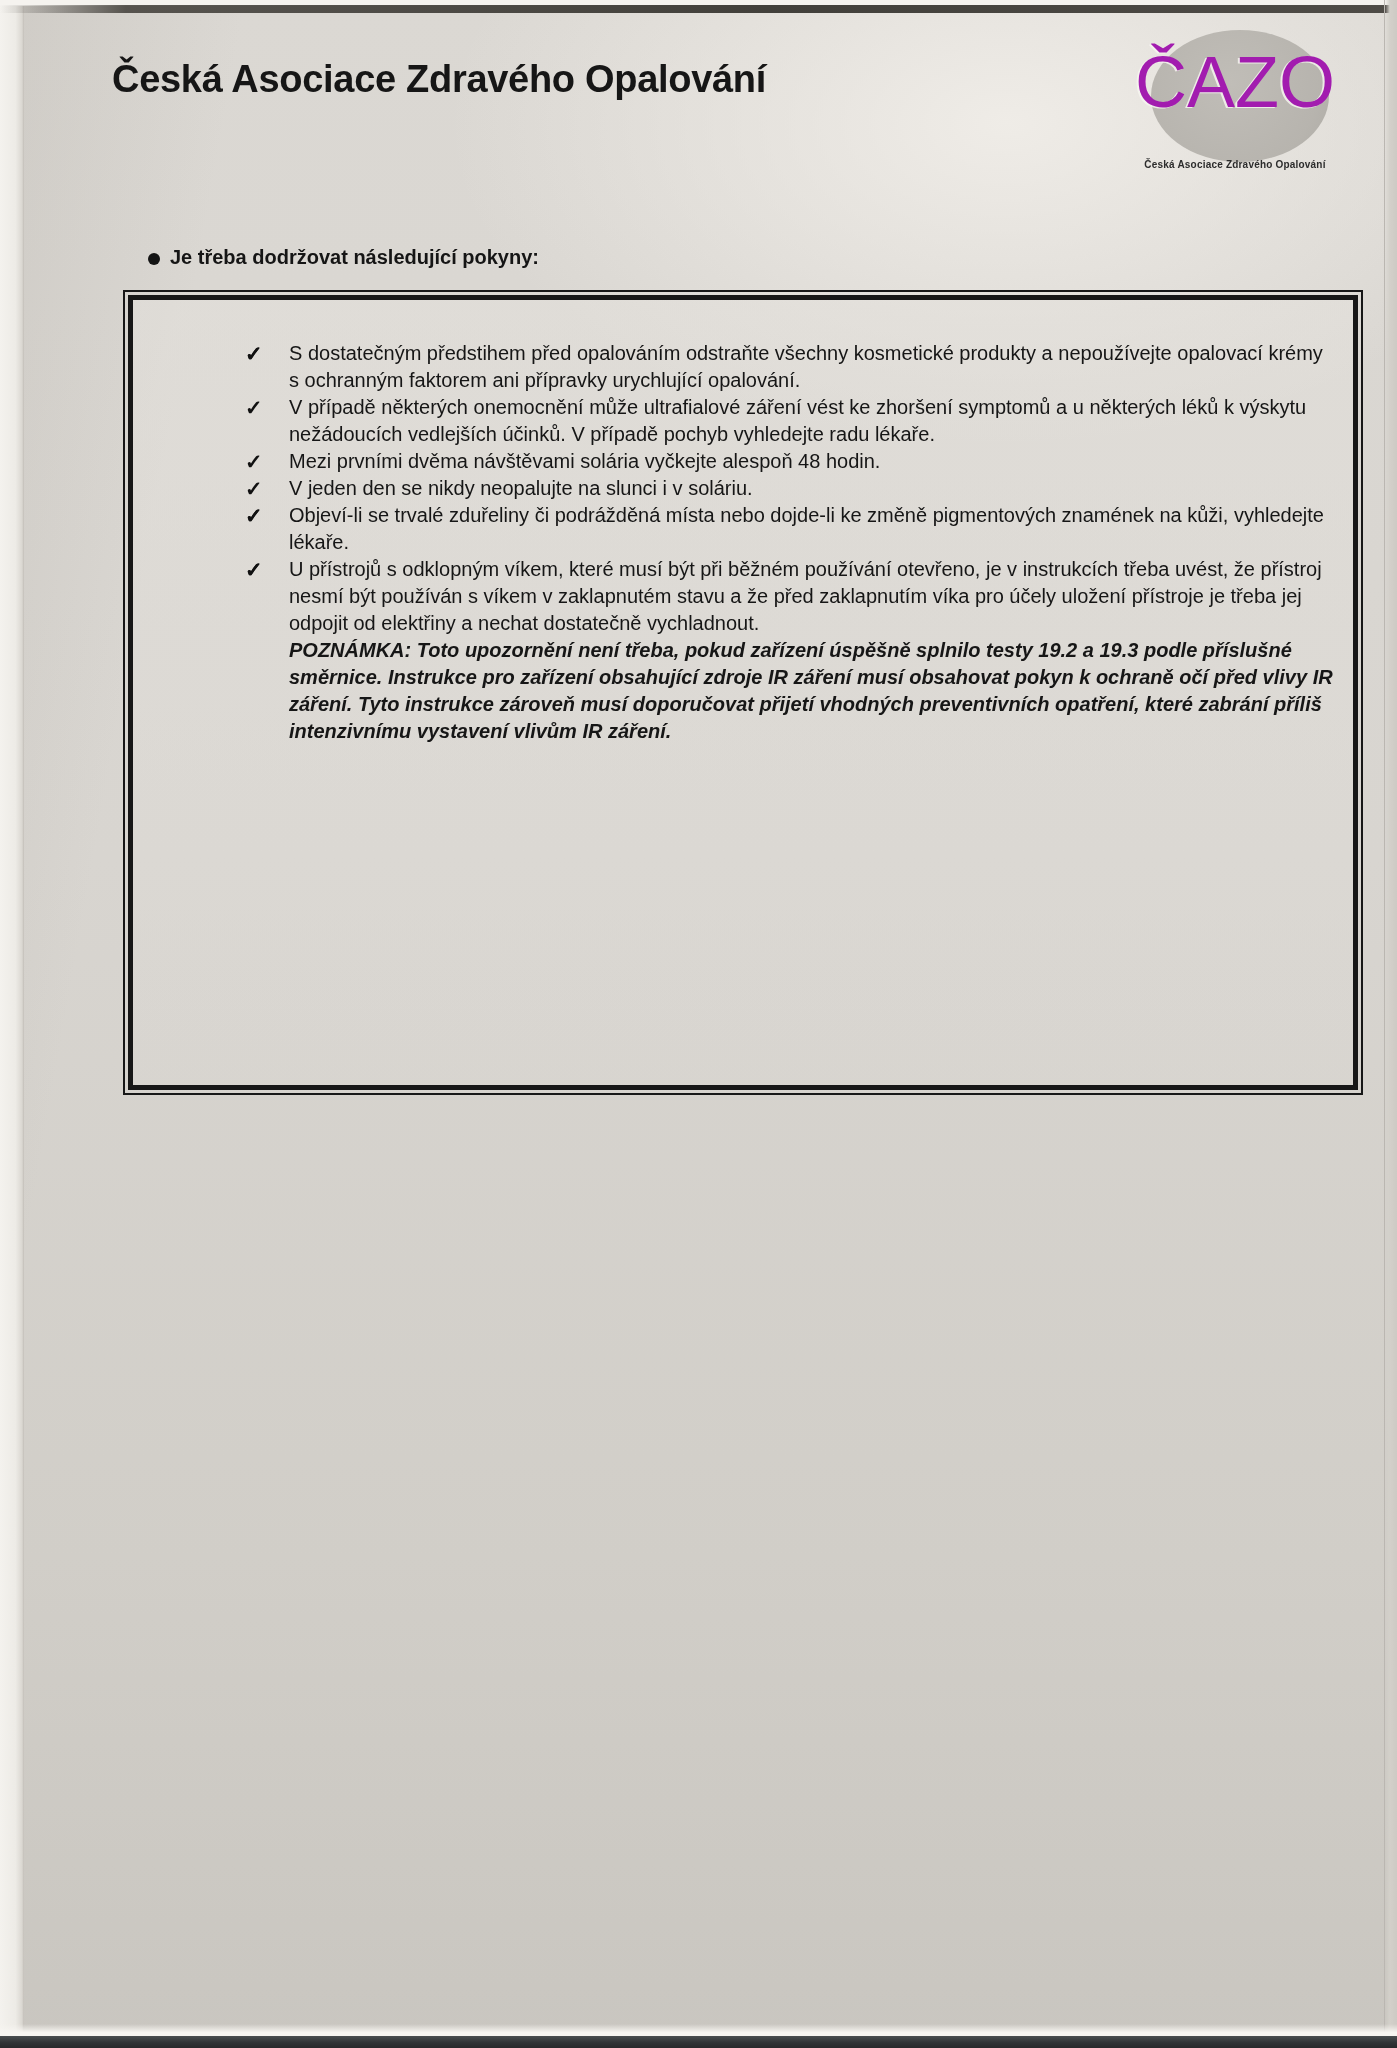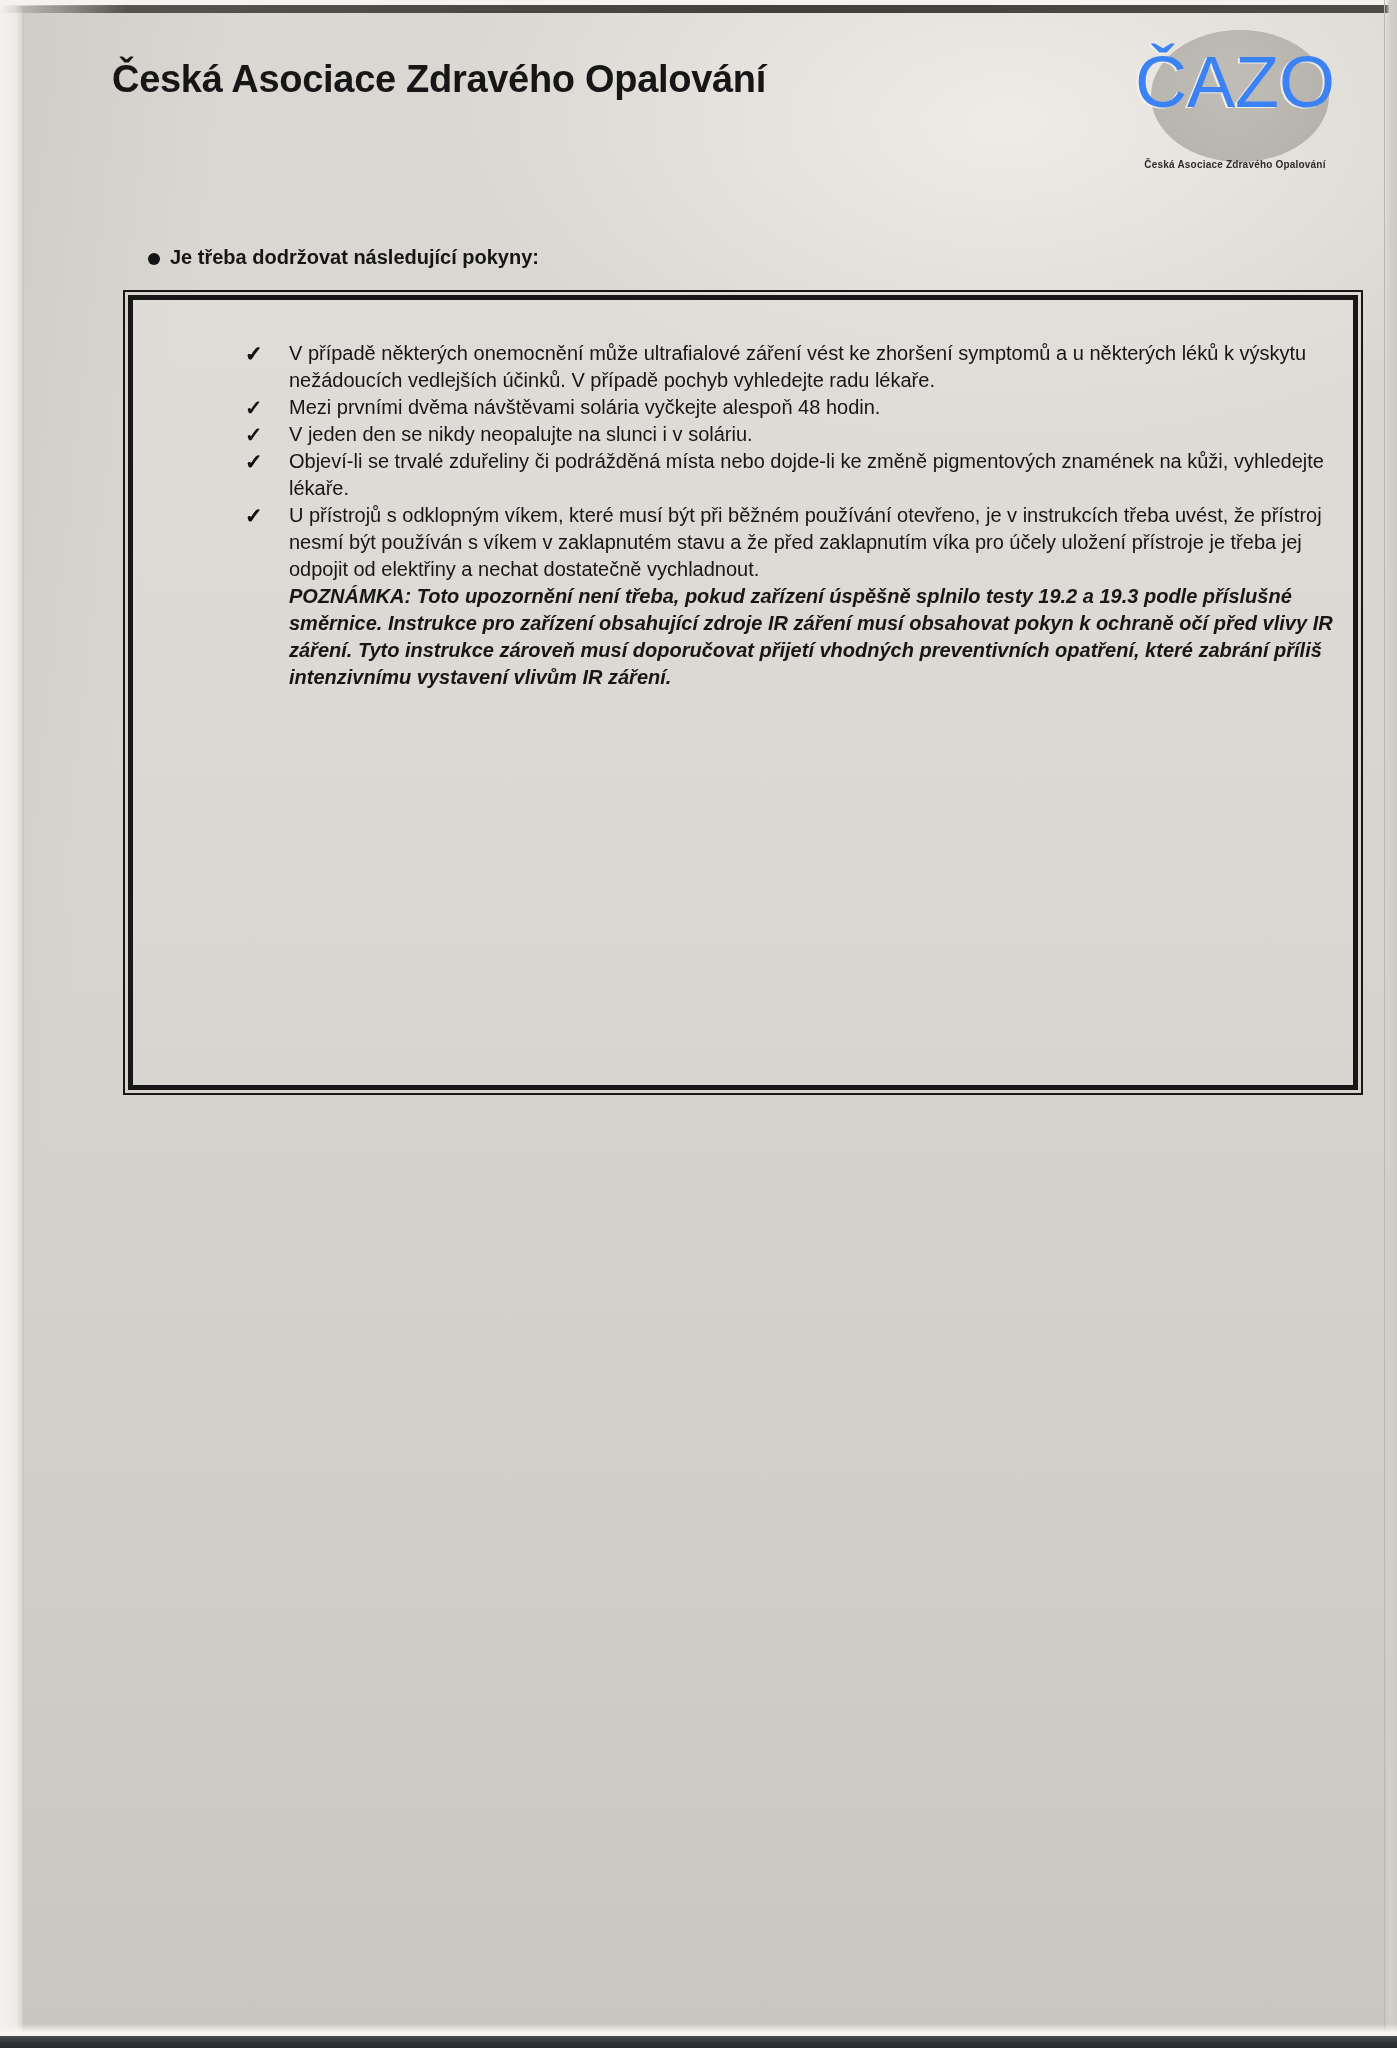--- a/index.html
+++ b/index.html
@@ -49,21 +49,21 @@
     position: absolute; right: 52px; top: 20px; width: 220px; height: 152px; z-index: 2;
   }
   .logo-circle {
     position: absolute; left: 26px; top: 10px; width: 178px; height: 132px;
     border-radius: 50%;
     background: radial-gradient(circle at 45% 40%, #bcb9b3 0%, #b2afa9 70%, #a8a59f 100%);
     opacity: 0.9;
   }
   .logo-acronym {
     position: absolute; left: 0; top: 26px; width: 100%;
-    font-size: 72px; font-weight: 400; letter-spacing: 0px; color: #3b82f6;
+    font-size: 72px; font-weight: 400; letter-spacing: 0px; color: #a21caf;
     text-shadow: -2px 1px 0 rgba(246,244,240,0.85);
     text-align: center; line-height: 1;
   }
   .logo-caption {
     position: absolute; bottom: 2px; left: 0; width: 100%;
     font-size: 10px; font-weight: bold; color: #2c2c2c; text-align: center;
     letter-spacing: 0.2px;
   }
 
   
@@ -130,20 +130,21 @@
   <div class="intro-text">Je třeba dodržovat následující pokyny:</div>
 </div>
 
 <div class="guidelines-box">
   <ul class="guidelines-list">
     <li>
       <span class="check">✓</span>
     </li>
     <li>
       <span class="check">✓</span>
+      <span class="item-text">S dostatečným předstihem před opalováním odstraňte všechny kosmetické produkty a nepoužívejte opalovací krémy s ochranným faktorem ani přípravky urychlující opalování.</span>
     </li>
     <li>
       <span class="check">✓</span>
       <span class="item-text">V případě některých onemocnění může ultrafialové záření vést ke zhoršení symptomů a u některých léků k výskytu nežádoucích vedlejších účinků. V případě pochyb vyhledejte radu lékaře.</span>
     </li>
     <li>
       <span class="check">✓</span>
       <span class="item-text">Mezi prvními dvěma návštěvami solária vyčkejte alespoň 48 hodin.</span>
     </li>
     <li>

